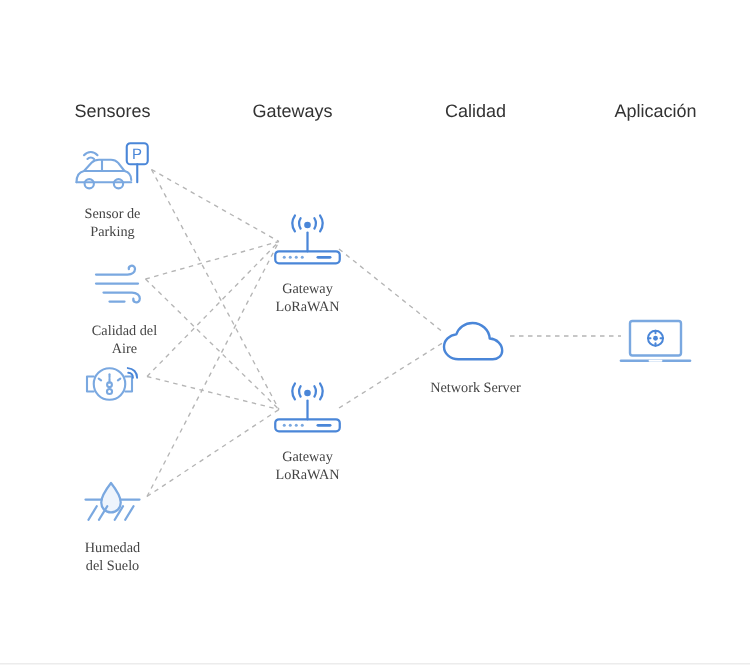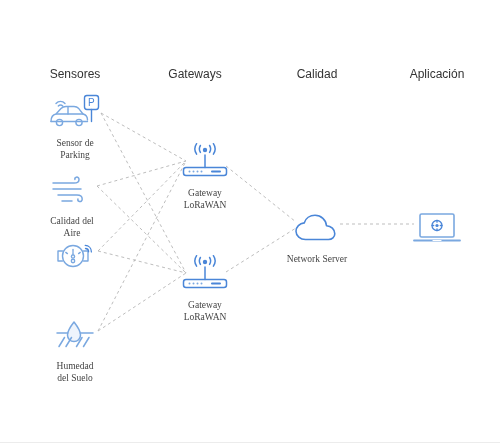--- a/index.html
+++ b/index.html
@@ -83,21 +83,21 @@
         <rect x="38.5" y="2.5" width="14" height="14" rx="2.4"></rect>
         <path d="M45.5 16.5 L45.5 28.5" stroke-linecap="round"></path>
       </g>
       <text x="45.3" y="13.2" text-anchor="middle" font-size="10" font-family="'Liberation Sans', sans-serif" fill="#4a86d8">P</text>
     </svg>
   </div>
   <div class="caption">Sensor de
 Parking</div>
 </div>
 
-<div class="node" style="left:72px;top:170px">
+<div class="node" style="left:83px;top:170px">
   <div class="icon">
     <svg width="44" height="28" viewBox="0 0 44 28">
       <g fill="none" stroke="#7aa8e0" stroke-width="1.5" stroke-linecap="round">
         <path d="M3 7 L24 7 C27.2 7 29 5.3 29 3.4 C29 1.8 27.7 0.8 26.3 1.2 C25.2 1.5 24.7 2.5 24.9 3.4"></path>
         <path d="M3 13 L31 13"></path>
         <path d="M8 19 L27 19 C30.3 19 32.2 20.9 32.2 23 C32.2 24.8 30.9 25.9 29.4 25.5 C28.2 25.2 27.7 24.1 27.9 23.1"></path>
         <path d="M12 25 L22 25"></path>
       </g>
     </svg>
   </div>

